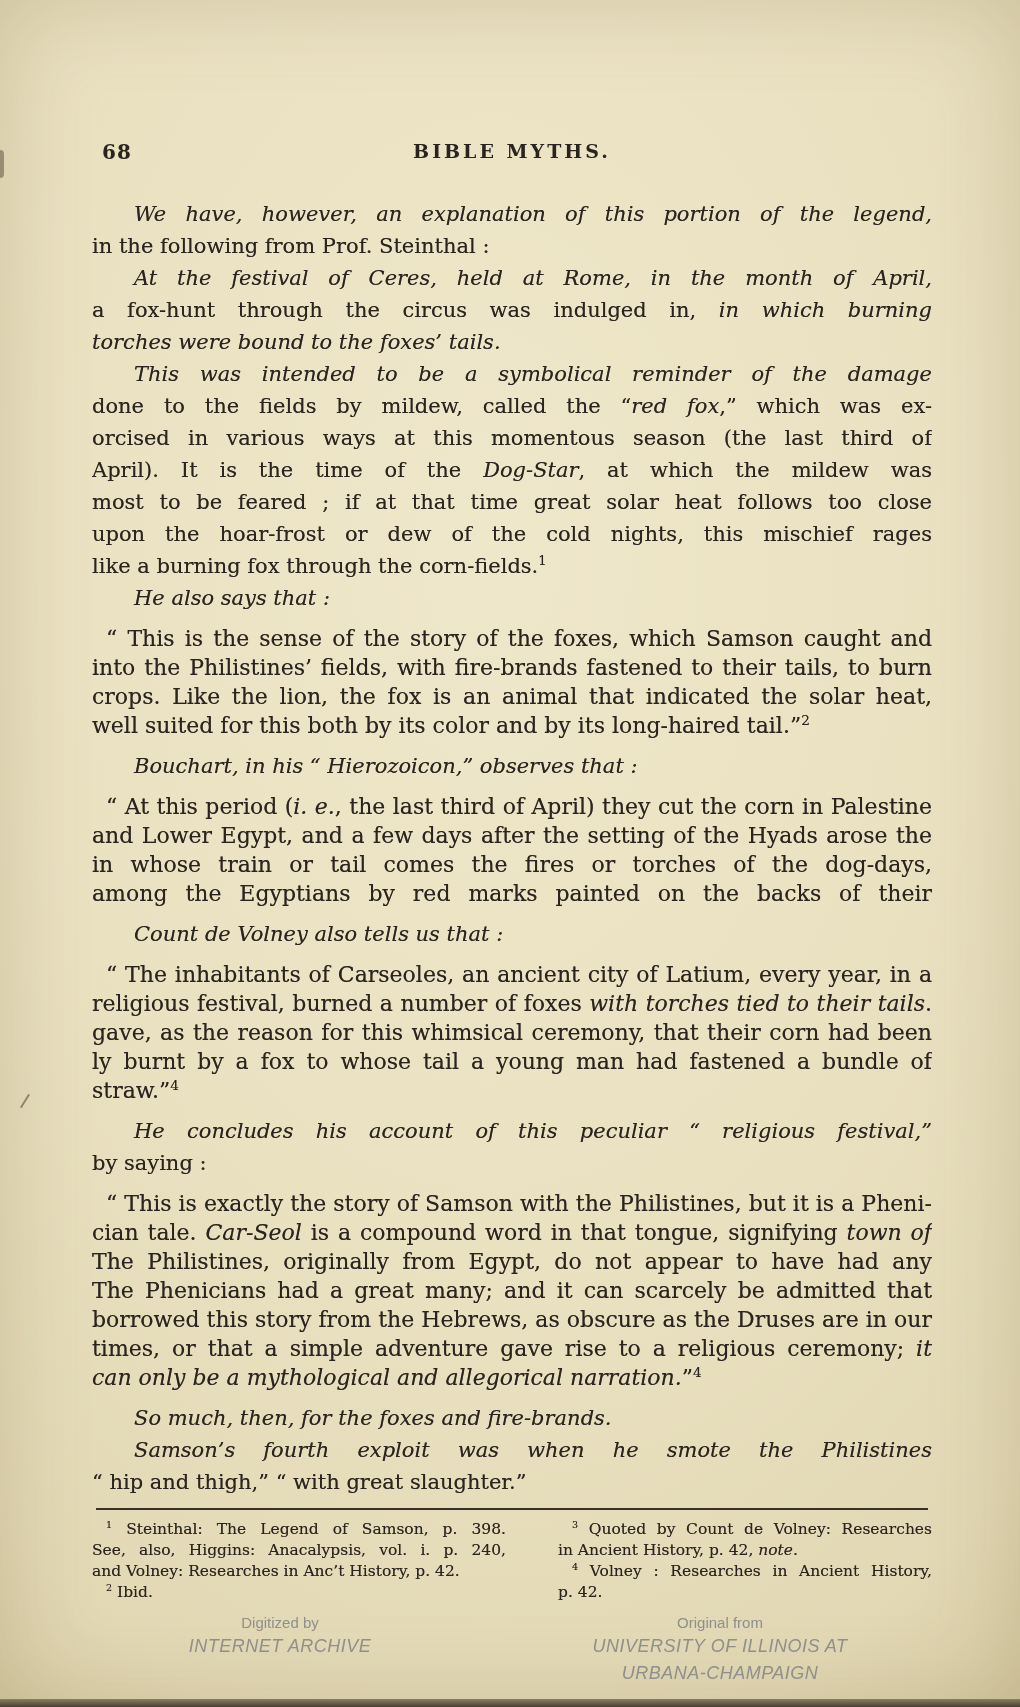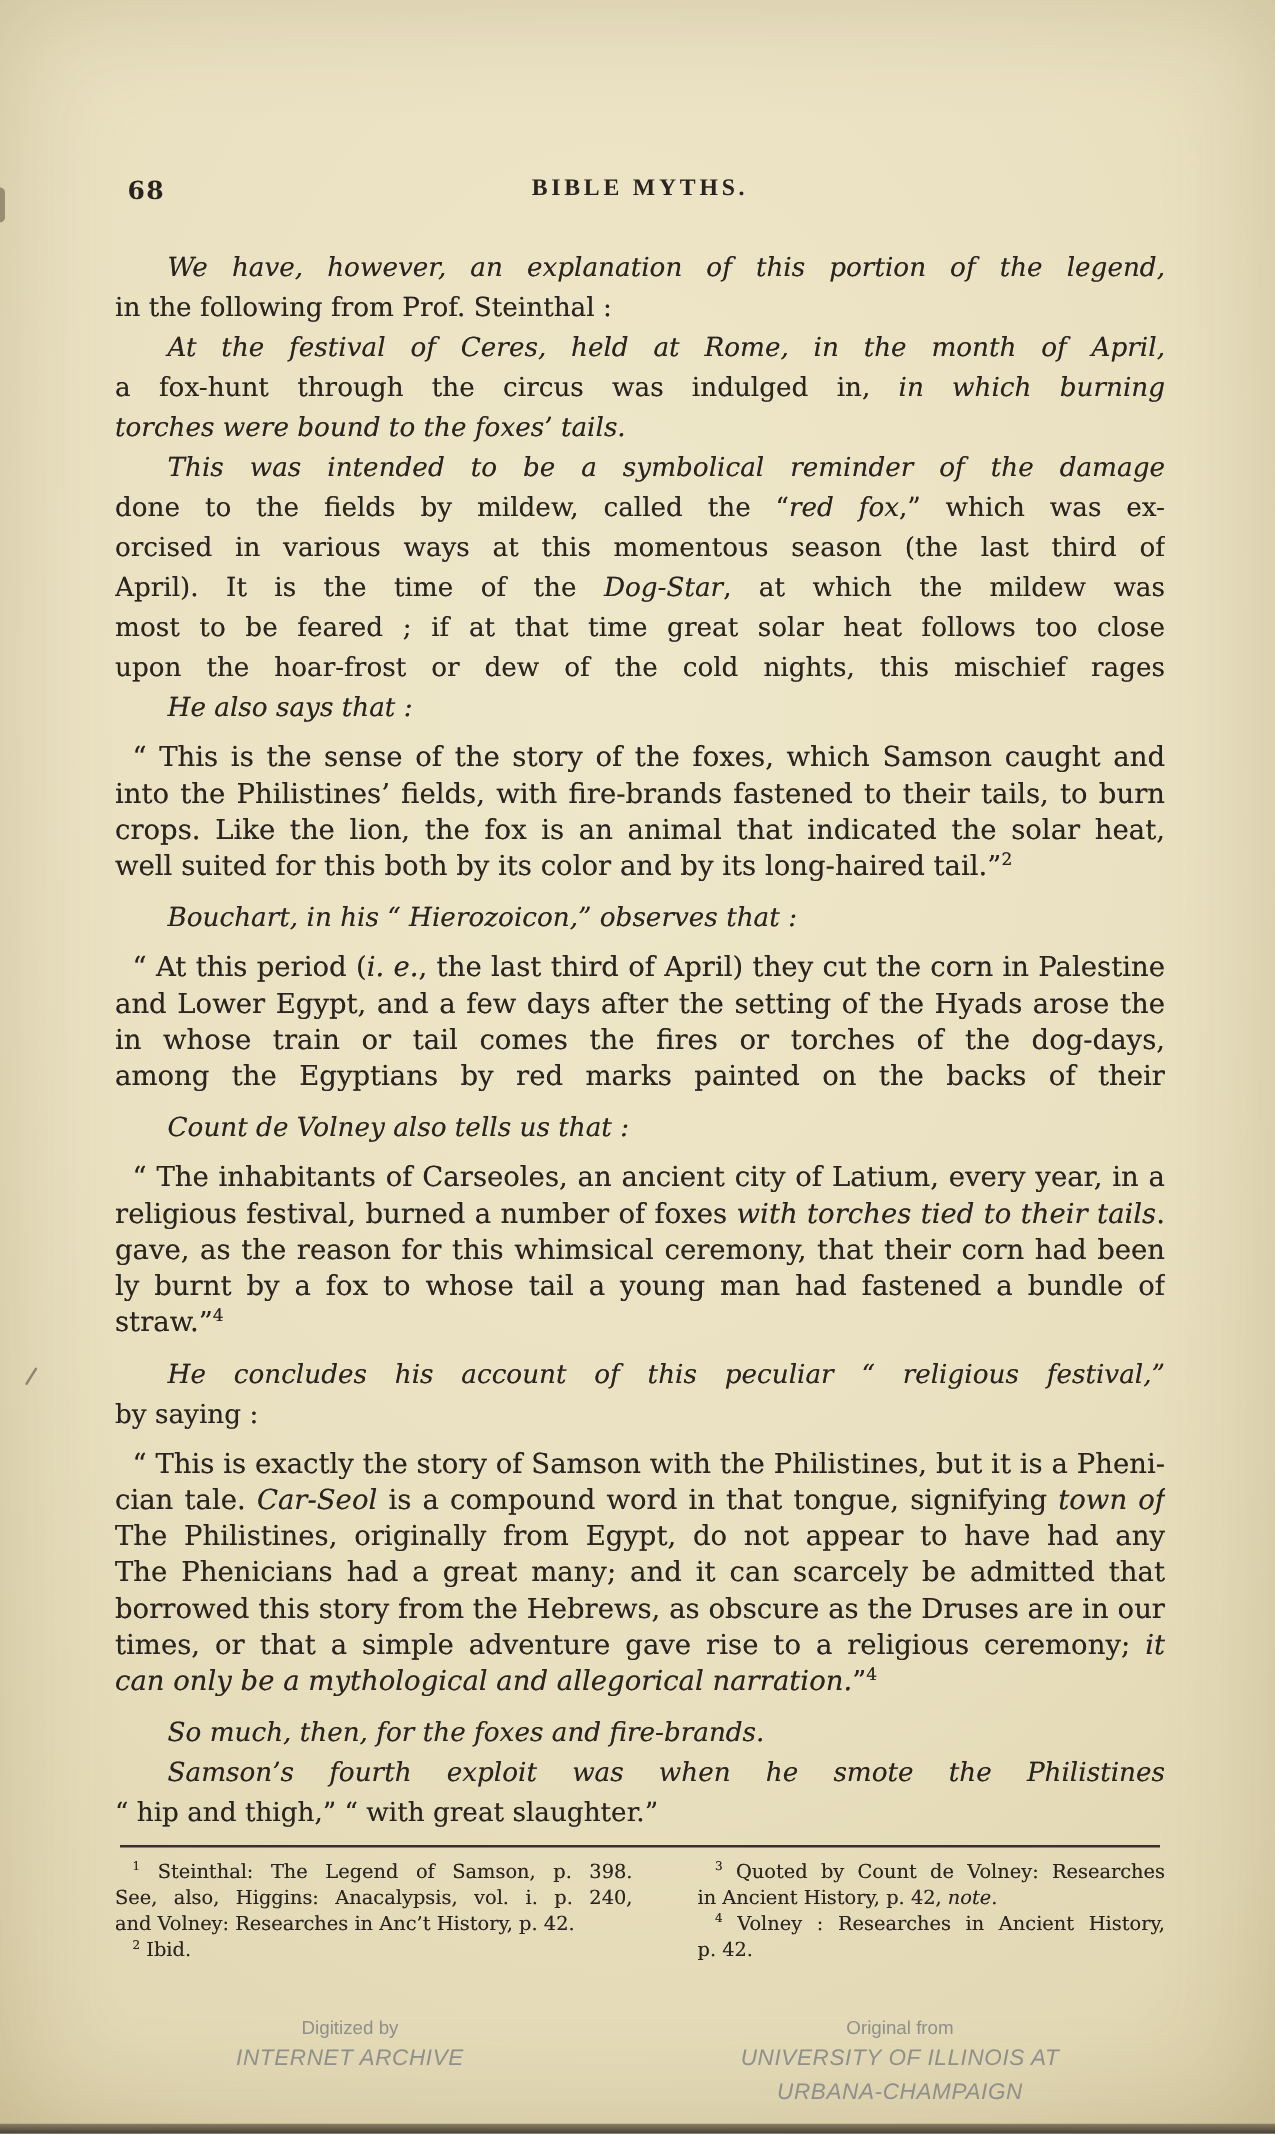--- a/index.html
+++ b/index.html
@@ -20,21 +20,21 @@
     top: 140px;
     width: 840px;
   }
   .running-head { position: relative; height: 26px; }
   .page-number {
     position: absolute; left: 10px; top: 0;
     font-size: 20px; font-weight: 700; letter-spacing: 1px;
   }
   .head-title {
     text-align: center;
-    font-size: 19px; font-weight: 700; letter-spacing: 3px; font-family: Liberation Serif, serif;
+    font-size: 19px; font-weight: 700; letter-spacing: 3px;
   }
   .text-body { margin-top: 32px; text-shadow: 0 0 0.5px rgba(42,32,22,0.55); }
   .para.body { font-size: 21px; line-height: 32px; }
   .para.quote { font-size: 22px; line-height: 29px; margin: 10px 0; }
   .tl { text-align: justify; height: 1em; height: auto; overflow: hidden; white-space: normal; }
   .para.body .tl { max-height: 32px; }
   .para.quote .tl { max-height: 29px; }
   .tl.just { text-align-last: justify; }
   .para.body .tl.first { text-indent: 42px; font-style: italic; }
   .para.quote .tl.first { text-indent: 14px; }
@@ -96,20 +96,21 @@
           <div class="tl just"><span>a fox-hunt through the circus was indulged in, </span><em>in which burning</em></div>
           <div class="tl"><em>torches were bound to the foxes’ tails.</em></div>
         </div>
         <div class="para body">
           <div class="tl just first"><span>This was intended to be a symbolical reminder of the damage</span></div>
           <div class="tl just"><span>done to the fields by mildew, called the “</span><em>red fox</em><span>,” which was ex-</span></div>
           <div class="tl just"><span>orcised in various ways at this momentous season (the last third of</span></div>
           <div class="tl just"><span>April).  It is the time of the </span><em>Dog-Star</em><span>, at which the mildew was</span></div>
           <div class="tl just"><span>most to be feared ; if at that time great solar heat follows too close</span></div>
           <div class="tl just"><span>upon the hoar-frost or dew of the cold nights, this mischief rages</span></div>
+          <div class="tl"><span>like a burning fox through the corn-fields.</span><sup>1</sup></div>
         </div>
         <div class="para body">
           <div class="tl first"><span>He also says that :</span></div>
         </div>
         <div class="para quote">
           <div class="tl just first"><span>“ This is the sense of the story of the foxes, which Samson caught and sent</span></div>
           <div class="tl just"><span>into the Philistines’ fields, with fire-brands fastened to their tails, to burn the</span></div>
           <div class="tl just"><span>crops.  Like the lion, the fox is an animal that indicated the solar heat, being</span></div>
           <div class="tl"><span>well suited for this both by its color and by its long-haired tail.”</span><sup>2</sup></div>
         </div>

